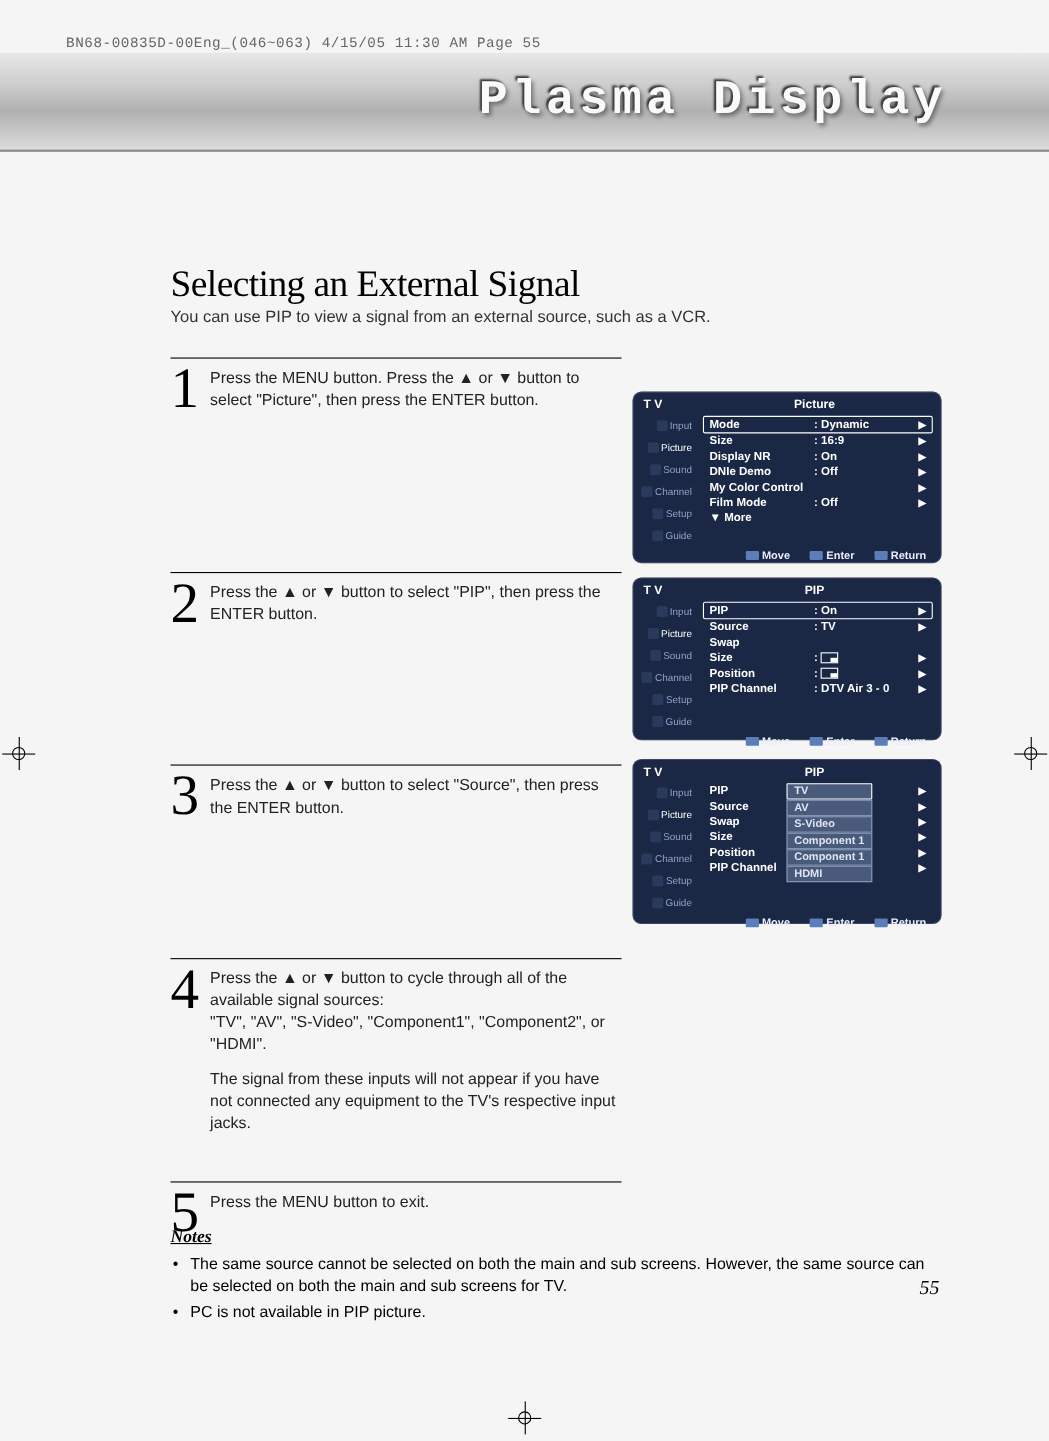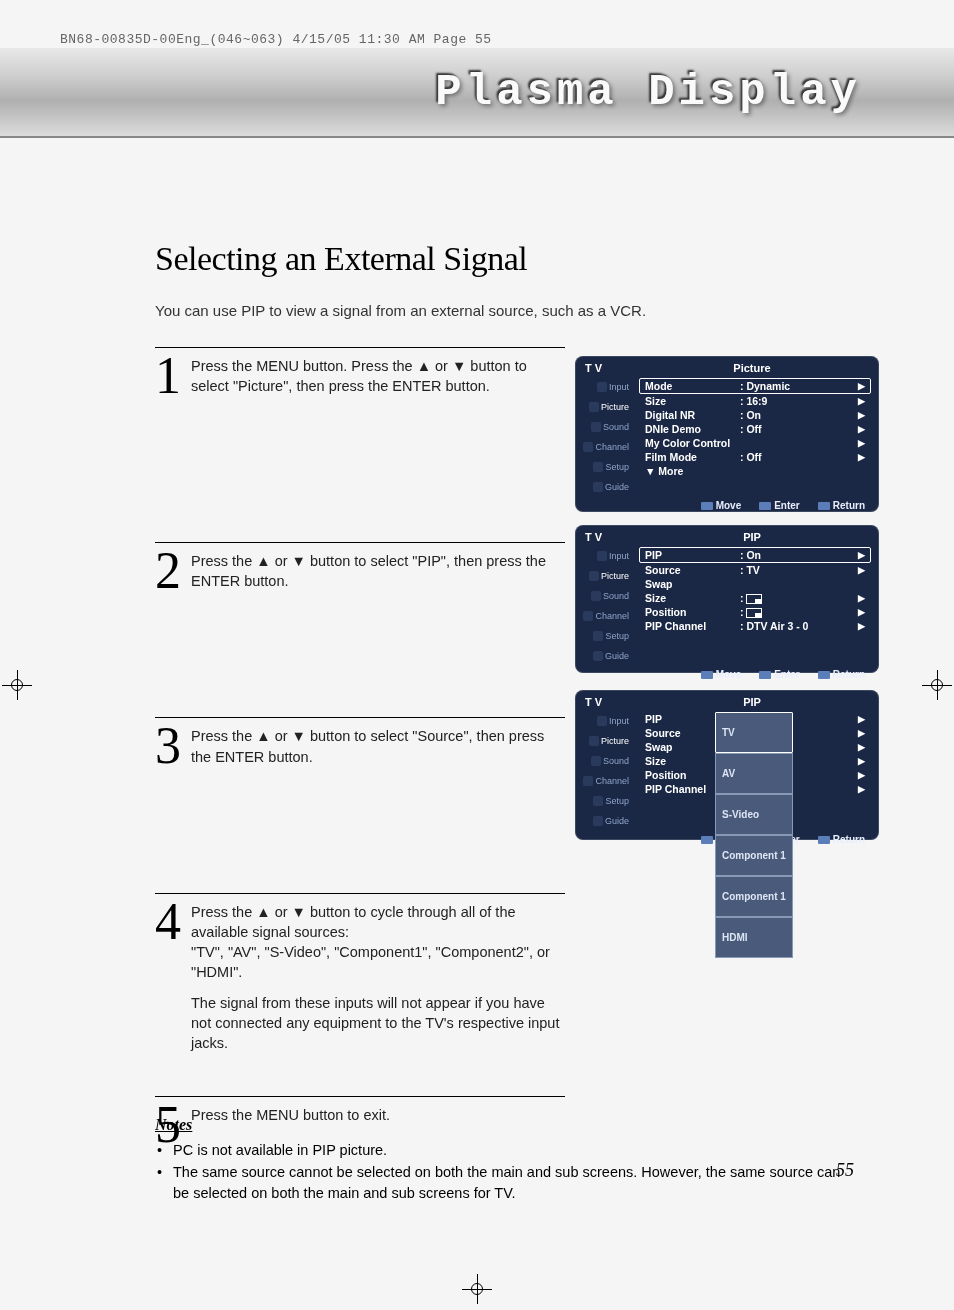--- a/index.html
+++ b/index.html
@@ -41,21 +41,21 @@
     }
     .content {
       position: absolute;
       top: 240px; left: 155px; width: 700px;
     }
     .heading {
       font-family: "Times New Roman", serif;
       font-size: 34px;
       font-weight: normal;
       letter-spacing: -0.5px;
-      margin-bottom: 24px;
+      margin-bottom: 2px;
     }
     .intro {
       font-size: 15px;
       margin-bottom: 28px;
       color: #333;
     }
     .step {
       display: flex;
       align-items: flex-start;
       border-top: 1px solid #000;
@@ -78,21 +78,21 @@
       padding-top: 2px;
       color: #222;
     }
     .step-text p { margin-bottom: 10px; }
     .step-block { width: 410px; }
     .osd {
       position: absolute;
       background: #1a2745;
       border-radius: 8px;
       padding: 6px 8px 4px 8px;
-      width: 304px;
+      width: 281px;
       color: #fff;
       font-family: Arial, sans-serif;
       font-size: 11px;
       box-shadow: inset 0 0 0 1px rgba(255,255,255,0.15);
     }
     .osd-head {
       display: flex;
       font-weight: bold;
       font-size: 11px;
       padding: 0 2px 4px 2px;
@@ -129,21 +129,21 @@
     .osd-footer span::before { content:""; display:inline-block; width:12px; height:8px; background:#5b7db8; margin-right:3px; vertical-align:middle; border-radius:1px; }
     .dropdown-box {
       background: #4a5a7a; border: 1px solid #8899b8;
       display: inline-block; padding: 0 4px; margin-left: -2px;
     }
     .dropdown-col {
       display: flex; flex-direction: column; font-size: 10px;
       font-weight: bold;
     }
     .dropdown-item {
-      padding: 14px 6px; color: #dde5f5;
+      padding: 1px 6px; color: #dde5f5;
     }
     .dropdown-item.boxed { border: 1px solid #fff; border-radius: 1px; }
     .pos-icon {
       display:inline-block; width:16px; height:10px; border:1px solid #fff;
       position:relative; vertical-align:middle;
     }
     .pos-icon::after{content:"";position:absolute;right:0;bottom:0;width:6px;height:4px;background:#fff;}
     .notes-block {
       position: absolute;
       left: 155px; top: 1116px; width: 700px;
@@ -267,21 +267,21 @@
           <span class="label">Mode</span>
           <span class="value">: Dynamic</span>
           <span class="arrow">▶</span>
         </div>
         <div class="osd-row">
           <span class="label">Size</span>
           <span class="value">: 16:9</span>
           <span class="arrow">▶</span>
         </div>
         <div class="osd-row">
-          <span class="label">Digital NR</span>
+          <span class="label">Display NR</span>
           <span class="value">: On</span>
           <span class="arrow">▶</span>
         </div>
         <div class="osd-row">
           <span class="label">DNIe Demo</span>
           <span class="value">: Off</span>
           <span class="arrow">▶</span>
         </div>
         <div class="osd-row">
           <span class="label">My Color Control</span>
@@ -453,22 +453,22 @@
   <div class="osd-footer">
     <span>Move</span>
     <span>Enter</span>
     <span>Return</span>
   </div>
 </div>
 
 <div class="notes-block">
   <div class="notes-heading">Notes</div>
   <ul class="notes-list">
+    <li>The same source cannot be selected on both the main and sub screens. However, the same source can be selected on both the main and sub screens for TV.</li>
     <li>PC is not available in PIP picture.</li>
-    <li>The same source cannot be selected on both the main and sub screens. However, the same source can be selected on both the main and sub screens for TV.</li>
   </ul>
 </div>
 
 <div class="page-num">55</div>
 
 <div class="crop-mark left">
     <div class="crop-circle"></div>
   </div>
 <div class="crop-mark right">
     <div class="crop-circle"></div>

